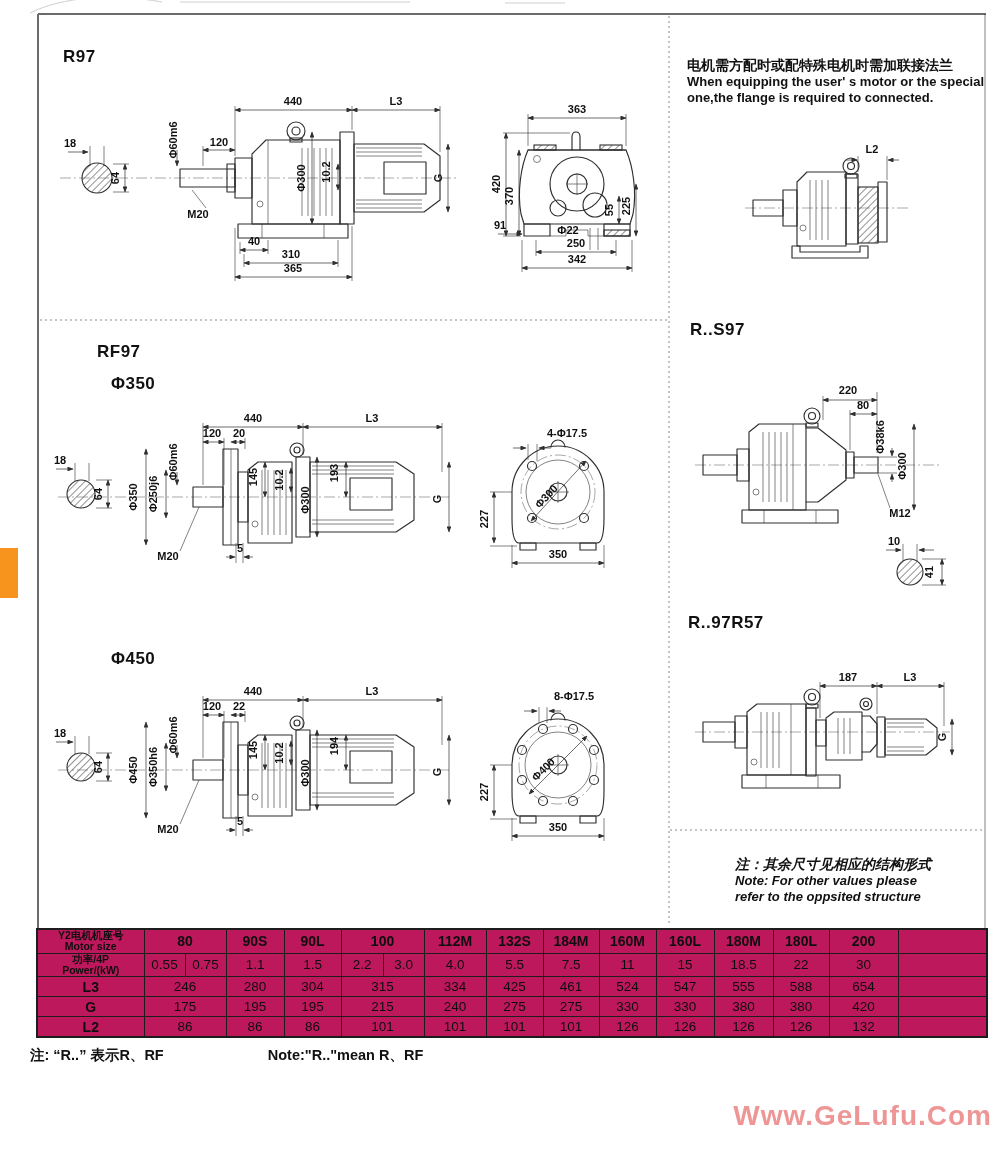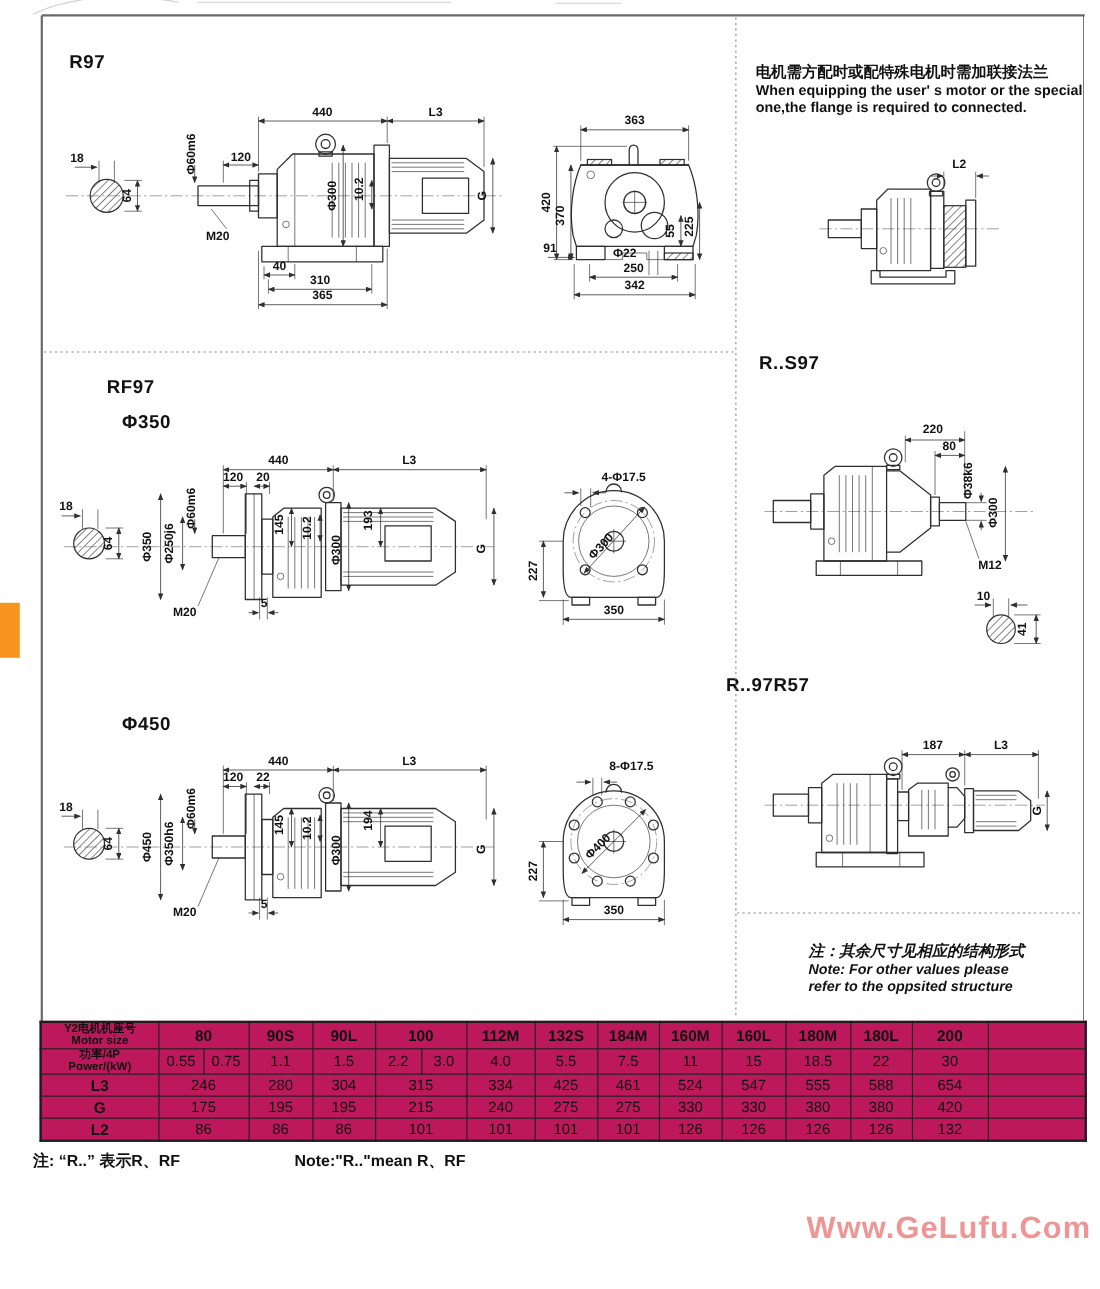--- a/index.html
+++ b/index.html
@@ -519,21 +519,21 @@
       <line class="da" x1="952" y1="719" x2="952" y2="755"></line>
       <text class="dt" x="946" y="737" transform="rotate(-90 946 737)">G</text>
     </g>
   </svg>
 
   <div class="abs sec-title" style="left:63px;top:47px;">R97</div>
   <div class="abs sec-title" style="left:73px;top:342px;margin-left:24px;">RF97</div>
   <div class="abs sec-title" style="left:111px;top:374px;">Φ350</div>
   <div class="abs sec-title" style="left:111px;top:649px;">Φ450</div>
   <div class="abs sec-title" style="left:690px;top:320px;">R..S97</div>
-  <div class="abs sec-title" style="left:660px;top:613px;">R..97R57</div>
+  <div class="abs sec-title" style="left:688px;top:613px;">R..97R57</div>
 
   <div id="flange-note" class="abs" style="left:687px;top:57px;">
     <div class="note-zh">电机需方配时或配特殊电机时需加联接法兰</div>
     <div class="note-en">When equipping the user' s motor or the special</div>
     <div class="note-en">one,the flange is required to connected.</div>
   </div>
 
   <div id="side-note" class="abs" style="left:735px;top:856px;">
     <div class="note-zh">注：其余尺寸见相应的结构形式</div>
     <div class="note-en">Note: For other values please</div>

